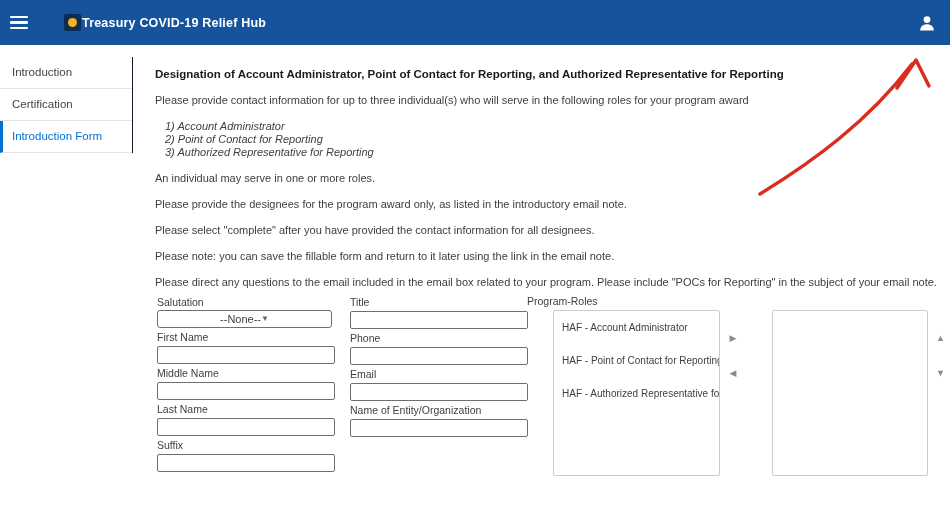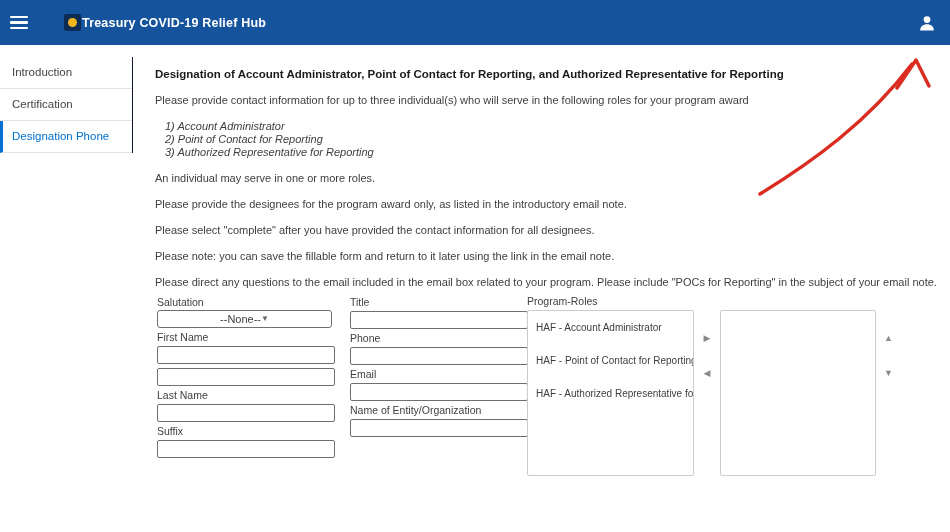--- a/index.html
+++ b/index.html
@@ -47,21 +47,21 @@
   }
   .select-box {
     width:175px; height:18px; border:1px solid #6f6f6f; border-radius:3px; background:#fff;
     display:flex; align-items:center; justify-content:center; padding:0 6px; cursor:pointer;
   }
   .select-value { font-size:11px; color:#3e3e3c; }
   .caret { font-size:8px; color:#666; line-height:8px; }
 
   .roles-label { font-size:10.5px; color:#3e3e3c; line-height:11px; margin-bottom:3px; }
   .dual { display:flex; align-items:flex-start; }
-  .listbox { width:167px; height:166px; border:1px solid #ccc; border-radius:2px; background:#fff; overflow:hidden; }
+  .listbox { width:167px; height:166px; border:1px solid #ccc; border-radius:2px; background:#fff; overflow:hidden;margin-left:26px; }
   .listbox.selected { width:156px; }
   .option { font-size:10px; color:#3e3e3c; line-height:17px; padding:8px 2px 8px 8px; white-space:nowrap; overflow:hidden; cursor:pointer; }
   .mid-arrows { width:26px; display:flex; flex-direction:column; align-items:center; gap:22px; margin-top:22px; }
   .ud-arrows { display:flex; flex-direction:column; align-items:center; gap:22px; margin-top:22px; margin-left:6px; }
   .arrow-btn { background:none; border:none; padding:2px; color:#8a8a8a; font-size:9px; line-height:9px; cursor:pointer; }
 
   
   .annotation { position:absolute; top:0; left:0; pointer-events:none; z-index:50; }
 </style>
 </head>
@@ -83,21 +83,21 @@
     <svg width="18" height="18" viewBox="0 0 18 18">
       <circle cx="9" cy="5.6" r="3.4" fill="#ffffff"></circle>
       <path d="M2.2 16.5 c0-4 3-6.2 6.8-6.2 s6.8 2.2 6.8 6.2 z" fill="#ffffff"></path>
     </svg>
   </div>
 </div>
 
 <div class="sidebar">
   <div class="side-item">Introduction</div>
   <div class="side-item">Certification</div>
-  <div class="side-item active">Designation Phone</div>
+  <div class="side-item active">Introduction Form</div>
 </div>
 
 <div class="panel">
 
   <div class="heading">Designation of Account Administrator, Point of Contact for Reporting, and Authorized Representative for Reporting</div>
   <p class="body-text">Please provide contact information for up to three individual(s) who will serve in the following roles for your program award</p>
 
   <div class="roles-list">
     <div>1) Account Administrator</div>
     <div>2) Point of Contact for Reporting</div>
@@ -118,20 +118,21 @@
         <div class="select-box">
           <span class="select-value">--None--</span>
           <span class="caret">▼</span>
         </div>
       </div>
       <div class="field">
         <span class="field-label">First Name</span>
         <input class="text-input" type="text" style="">
       </div>
       <div class="field">
+        <span class="field-label">Middle Name</span>
         <input class="text-input" type="text" style="">
       </div>
       <div class="field">
         <span class="field-label">Last Name</span>
         <input class="text-input" type="text" style="">
       </div>
       <div class="field">
         <span class="field-label">Suffix</span>
         <input class="text-input" type="text" style="">
       </div>

